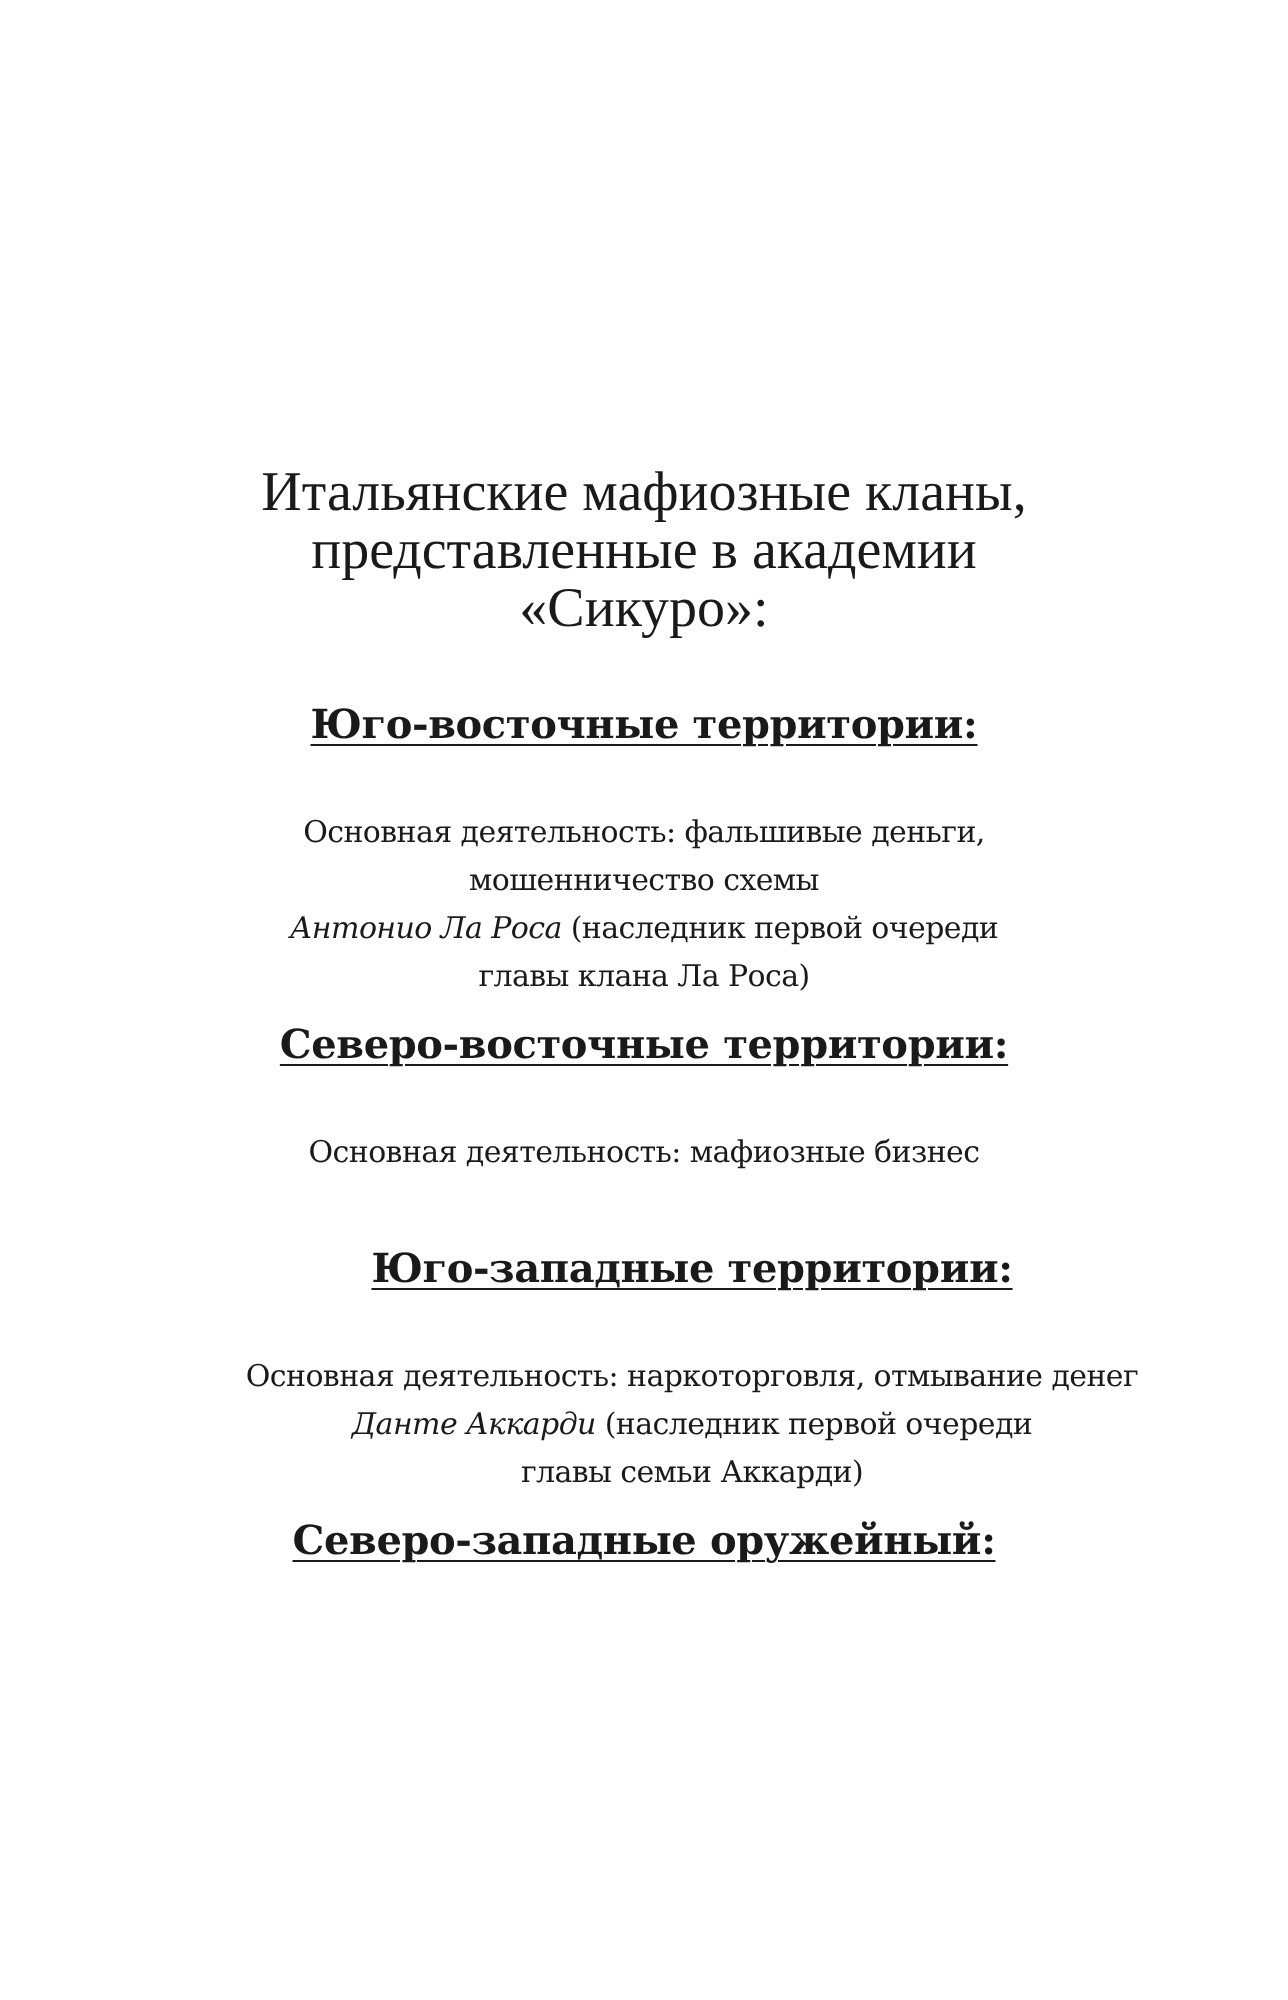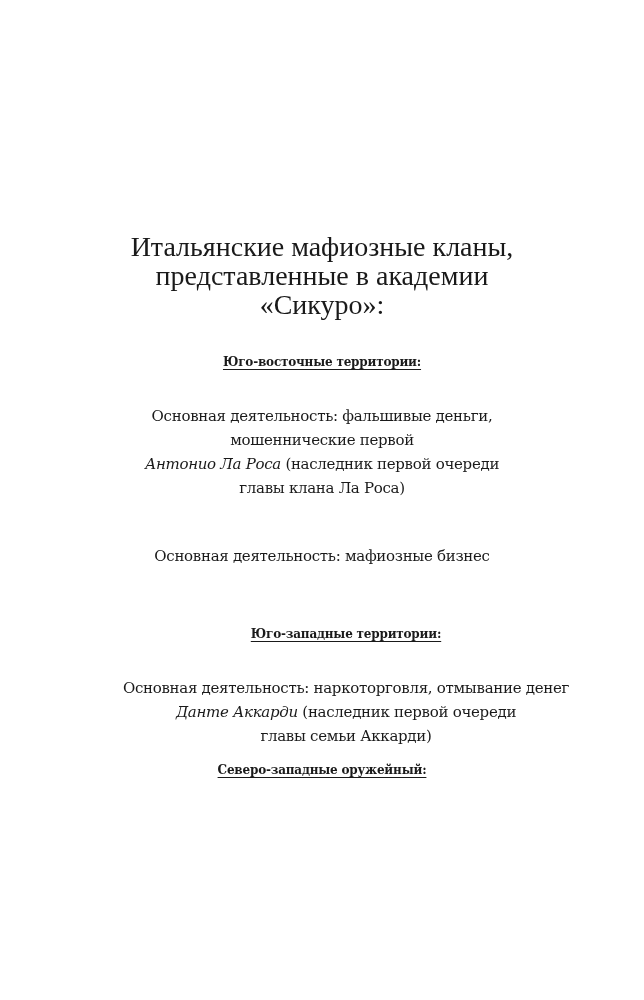--- a/index.html
+++ b/index.html
@@ -38,21 +38,21 @@
     .title span { display: block; }
     .section {
       position: absolute;
       left: 0;
       width: 644px;
       text-align: center;
     }
     .heading {
       font-family: "DejaVu Serif", serif;
       font-weight: bold;
-      font-size: 12px;
+      font-size: 20px;
       line-height: 20px;
       text-decoration: underline;
       text-underline-offset: 3px;
       text-decoration-thickness: 1px;
       margin: 0;
       letter-spacing: -0.2px;
     }
     .body-line {
       font-family: "DejaVu Serif", serif;
       font-size: 15px;
@@ -73,27 +73,28 @@
   <h1 class="title">
     <span>Итальянские мафиозные кланы,</span>
     <span>представленные в академии</span>
     <span>«Сикуро»:</span>
   </h1>
 
   <div class="section" style="top:352px;">
     <div class="heading">Юго-восточные территории:</div>
     <div class="lines">
       <span class="body-line">Основная деятельность: фальшивые деньги,</span>
-      <span class="body-line">мошеннические первой</span>
+      <span class="body-line">мошенничество схемы</span>
       <span class="body-line"><span class="name">Антонио Ла Роса</span> <span>(наследник первой очереди</span></span>
       <span class="body-line">главы клана Ла Роса)</span>
     </div>
   </div>
 
   <div class="section" style="top:512px;">
+    <div class="heading">Северо-восточные территории:</div>
     <div class="lines">
       <span class="body-line">Основная деятельность: мафиозные бизнес</span>
     </div>
   </div>
 
   <div class="section" style="top:624px;padding-left:24px;">
     <div class="heading">Юго-западные территории:</div>
     <div class="lines">
       <span class="body-line">Основная деятельность: наркоторговля, отмывание денег</span>
       <span class="body-line"><span class="name">Данте Аккарди</span> <span>(наследник первой очереди</span></span>

